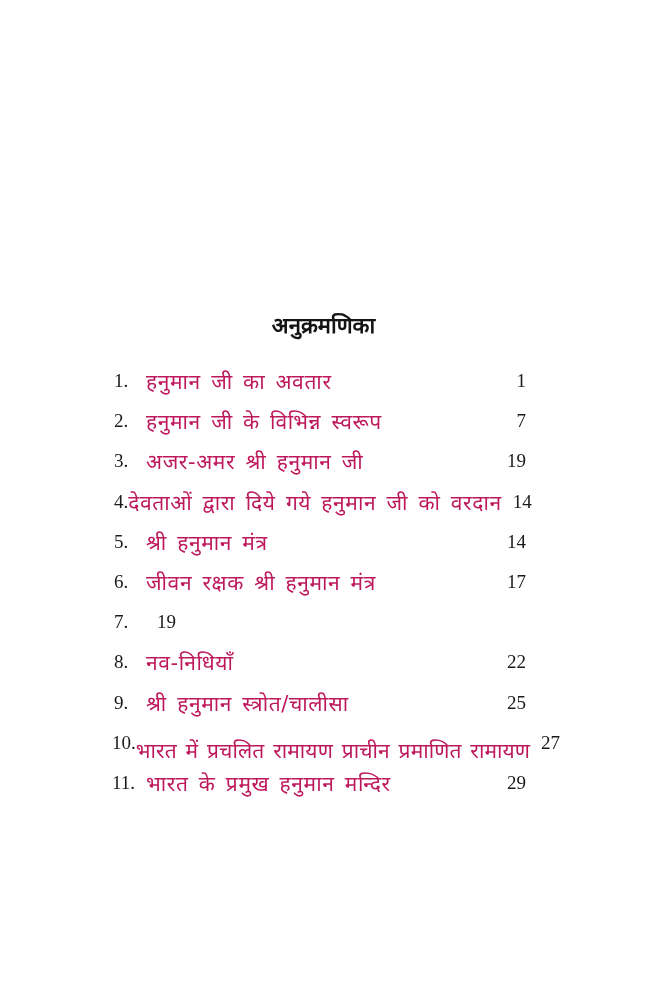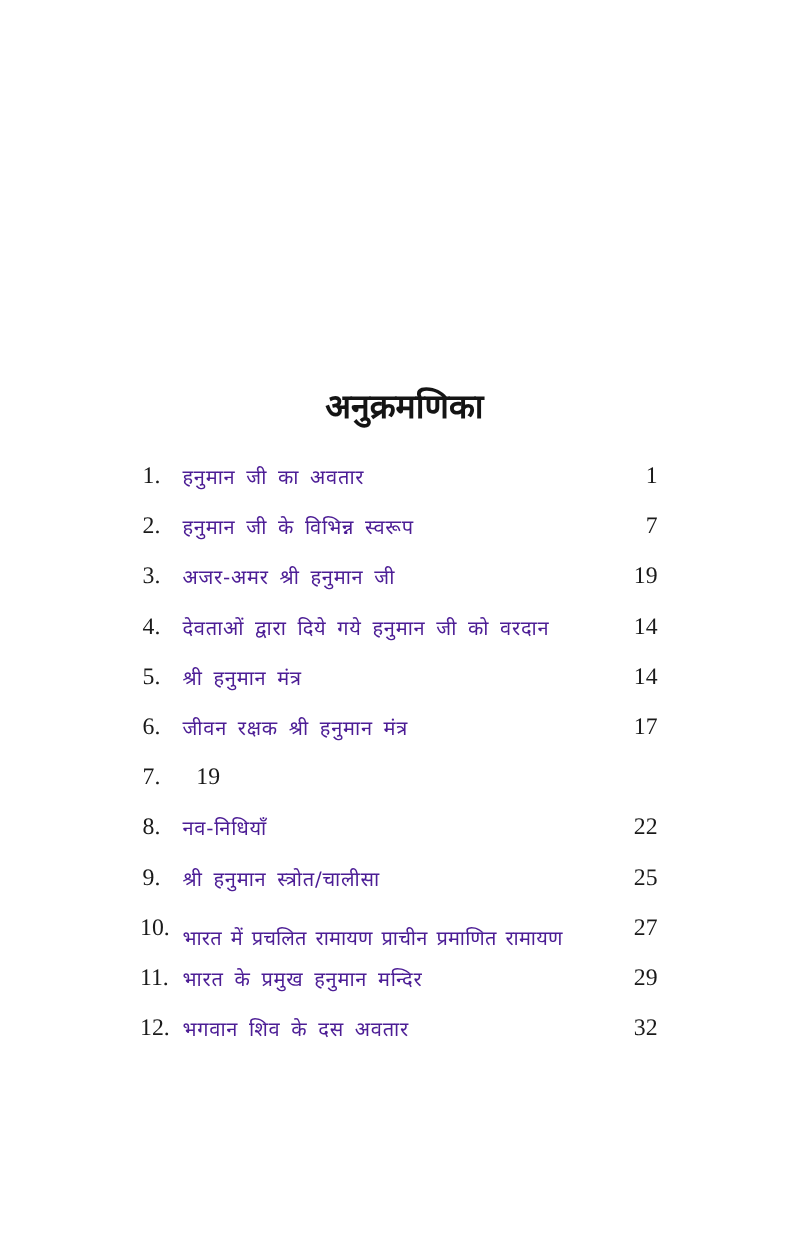--- a/index.html
+++ b/index.html
@@ -22,21 +22,21 @@
       background: #ffffff;
     }
     .toc-heading {
       position: absolute;
       top: 310px;
       left: 0;
       width: 647px;
       text-align: center;
       font-family: "DejaVu Sans", sans-serif;
       font-weight: bold;
-      font-size: 27px;
+      font-size: 22px;
       line-height: 32px;
       color: #141414;
     }
     .toc-list {
       position: absolute;
       top: 361px;
       left: 114px;
       width: 412px;
       margin: 0;
       padding: 0;
@@ -53,24 +53,24 @@
       width: 32px;
       font-family: "Liberation Serif", serif;
       font-size: 19px;
       color: #1a1a1a;
       white-space: nowrap;
     }
     .toc-row.wide .toc-num { width: 34px; margin-left: -2px; }
     .toc-title {
       flex: 1;
       font-family: "DejaVu Sans", sans-serif;
-      font-size: 16px;
+      font-size: 21px;
       letter-spacing: 0.6px;
       word-spacing: 3px;
-      color: #4c1d95;
+      color: #be185d;
       white-space: nowrap;
     }
     .toc-page {
       display: inline-block;
       min-width: 30px;
       text-align: right;
       font-family: "Liberation Serif", serif;
       font-size: 19px;
       color: #1a1a1a;
     }
@@ -129,19 +129,14 @@
     <li class="toc-row wide">
       <span class="toc-num">10.</span>
       <span class="toc-title" style="letter-spacing:0.1px;word-spacing:2px;margin-top:14px;">भारत में प्रचलित रामायण प्राचीन प्रमाणित रामायण</span>
       <span class="toc-page">27</span>
     </li>
     <li class="toc-row wide">
       <span class="toc-num">11.</span>
       <span class="toc-title">भारत के प्रमुख हनुमान मन्दिर</span>
       <span class="toc-page">29</span>
     </li>
-    <li class="toc-row wide">
-      <span class="toc-num">12.</span>
-      <span class="toc-title">भगवान शिव के दस अवतार</span>
-      <span class="toc-page">32</span>
-    </li>
   </ul>
 </div>
 
 </body></html>

